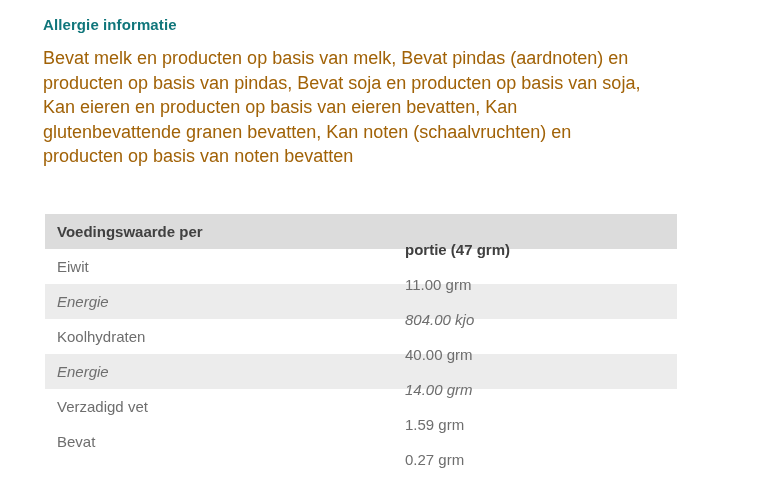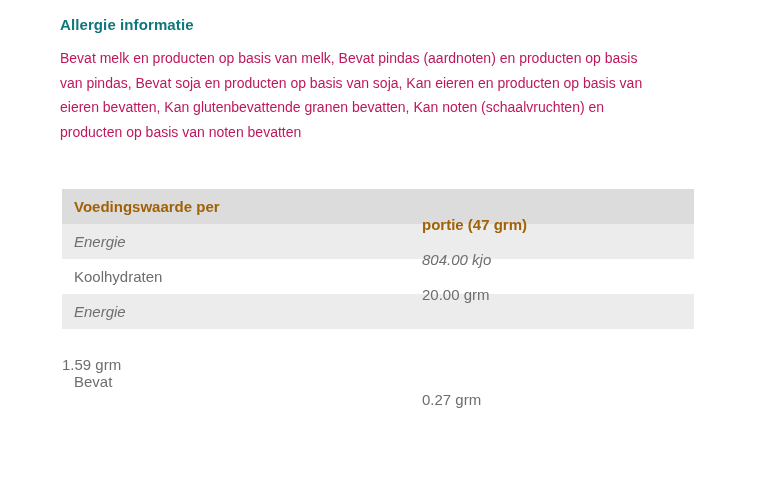--- a/index.html
+++ b/index.html
@@ -9,35 +9,35 @@
     background: #ffffff;
     font-family: "Liberation Sans", sans-serif;
   }
   .page {
     width: 759px;
     height: 479px;
     background: #ffffff;
     overflow: hidden;
   }
   .content {
-    padding: 16px 0 0 60px;
+    padding: 16px 0 0 43px;
   }
   .section-title {
     margin: 0;
     font-size: 15px;
     font-weight: bold;
     color: #10767b;
     letter-spacing: 0.1px;
   }
   .allergy-text {
     margin: 13px 0 0 0;
     max-width: 600px;
-    font-size: 14px;
+    font-size: 18px;
     line-height: 24.5px;
-    color: #be185d;
+    color: #a16207;
   }
   .nutrition-table {
     margin-top: 45px;
     margin-left: 2px;
     width: 632px;
     font-size: 15px;
     color: #6e6e6e;
   }
   .t-row {
     display: flex;
@@ -49,21 +49,21 @@
     padding-left: 12px;
     flex-shrink: 0;
   }
   .t-row .c2 {
     flex: 1;
     margin-top: 36px;
   }
   .t-row.header {
     background: #dcdcdc;
     font-weight: bold;
-    color: #a16207;
+    color: #404040;
     justify-content: flex-end;
   }
   .t-row.alt {
     background: #ececec;
     font-style: italic;
   }
 </style>
 </head>
 <body>
 
@@ -74,36 +74,42 @@
 
     <p class="allergy-text">Bevat melk en producten op basis van melk, Bevat pindas (aardnoten) en producten op basis van pindas, Bevat soja en producten op basis van soja, Kan eieren en producten op basis van eieren bevatten, Kan glutenbevattende granen bevatten, Kan noten (schaalvruchten) en producten op basis van noten bevatten</p>
 
     <div class="nutrition-table">
 
       <div class="t-row header">
         <div class="c1">Voedingswaarde per</div>
         <div class="c2">portie (47 grm)</div>
       </div>
 
+      <div class="t-row">
+        <div class="c1">Eiwit</div>
+        <div class="c2">11.00 grm</div>
+      </div>
 
       <div class="t-row alt">
         <div class="c1">Energie</div>
         <div class="c2">804.00 kjo</div>
       </div>
 
       <div class="t-row">
         <div class="c1">Koolhydraten</div>
-        <div class="c2">20.00 grm</div>
+        <div class="c2">40.00 grm</div>
       </div>
 
       <div class="t-row alt">
         <div class="c1">Energie</div>
+        <div class="c2">14.00 grm</div>
       </div>
 
       <div class="t-row">
+        <div class="c1">Verzadigd vet</div>
         <div class="c2">1.59 grm</div>
       </div>
 
 
       <div class="t-row">
         <div class="c1">Bevat</div>
         <div class="c2">0.27 grm</div>
       </div>
 
     </div>

